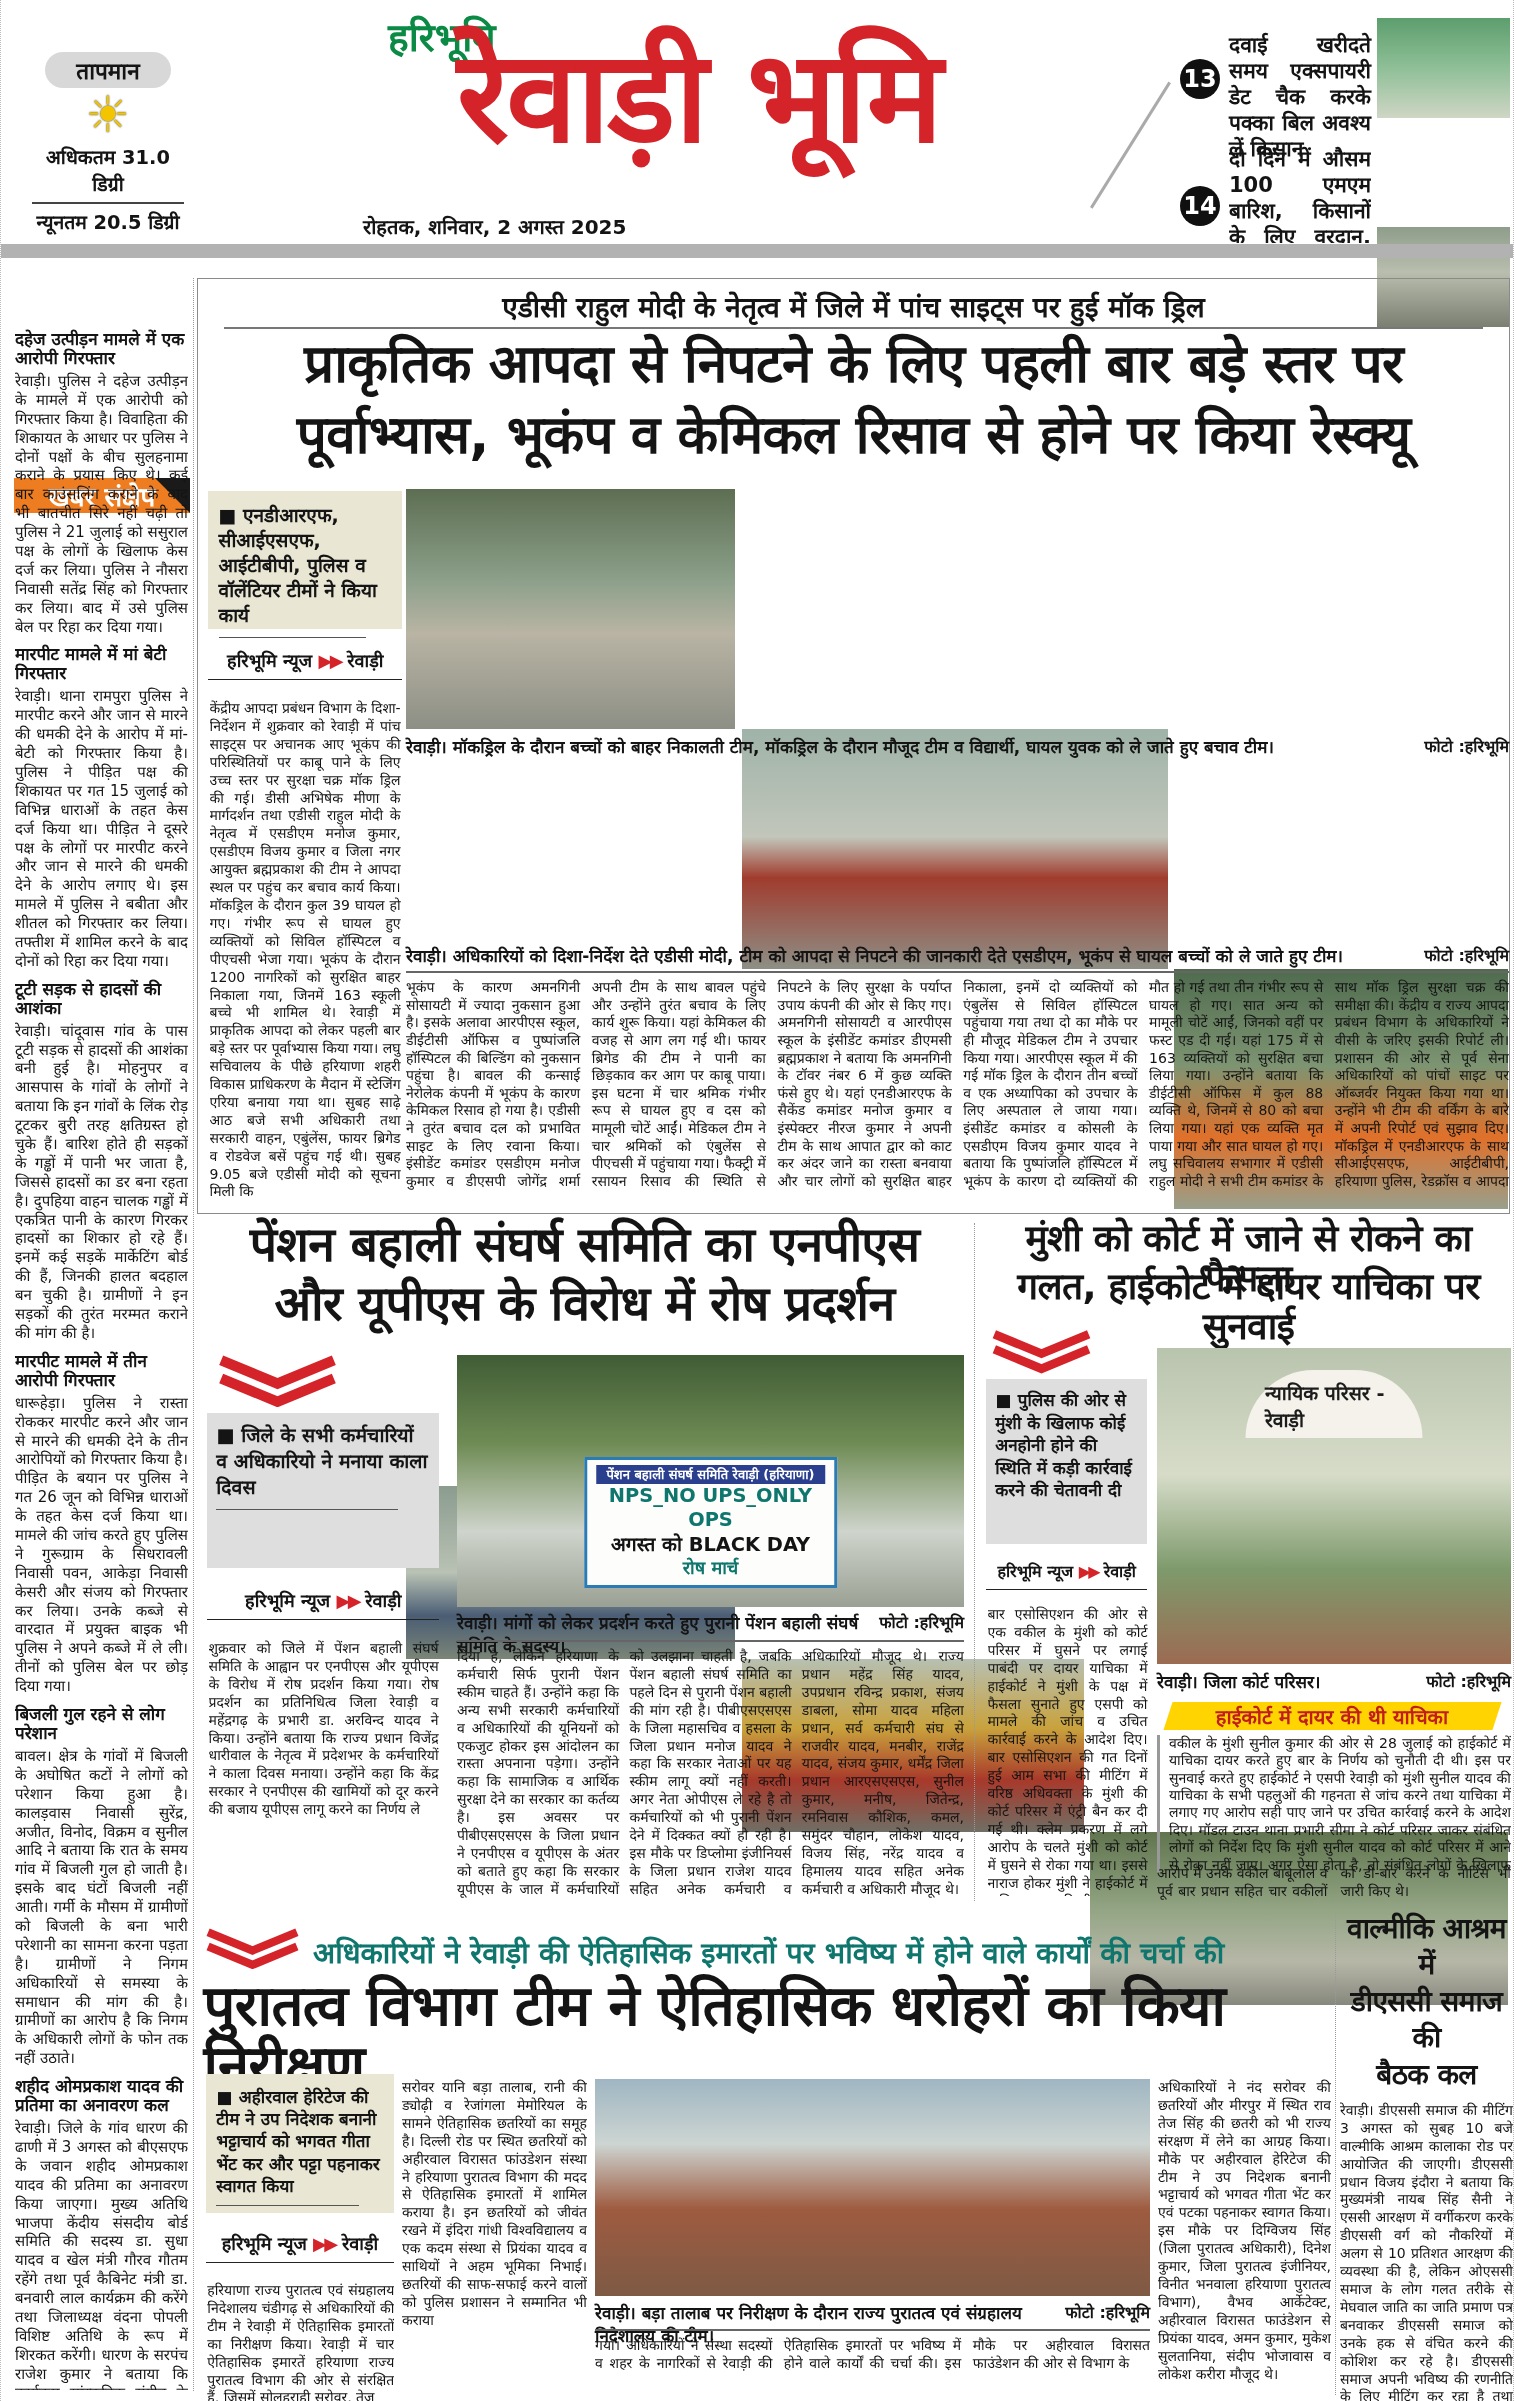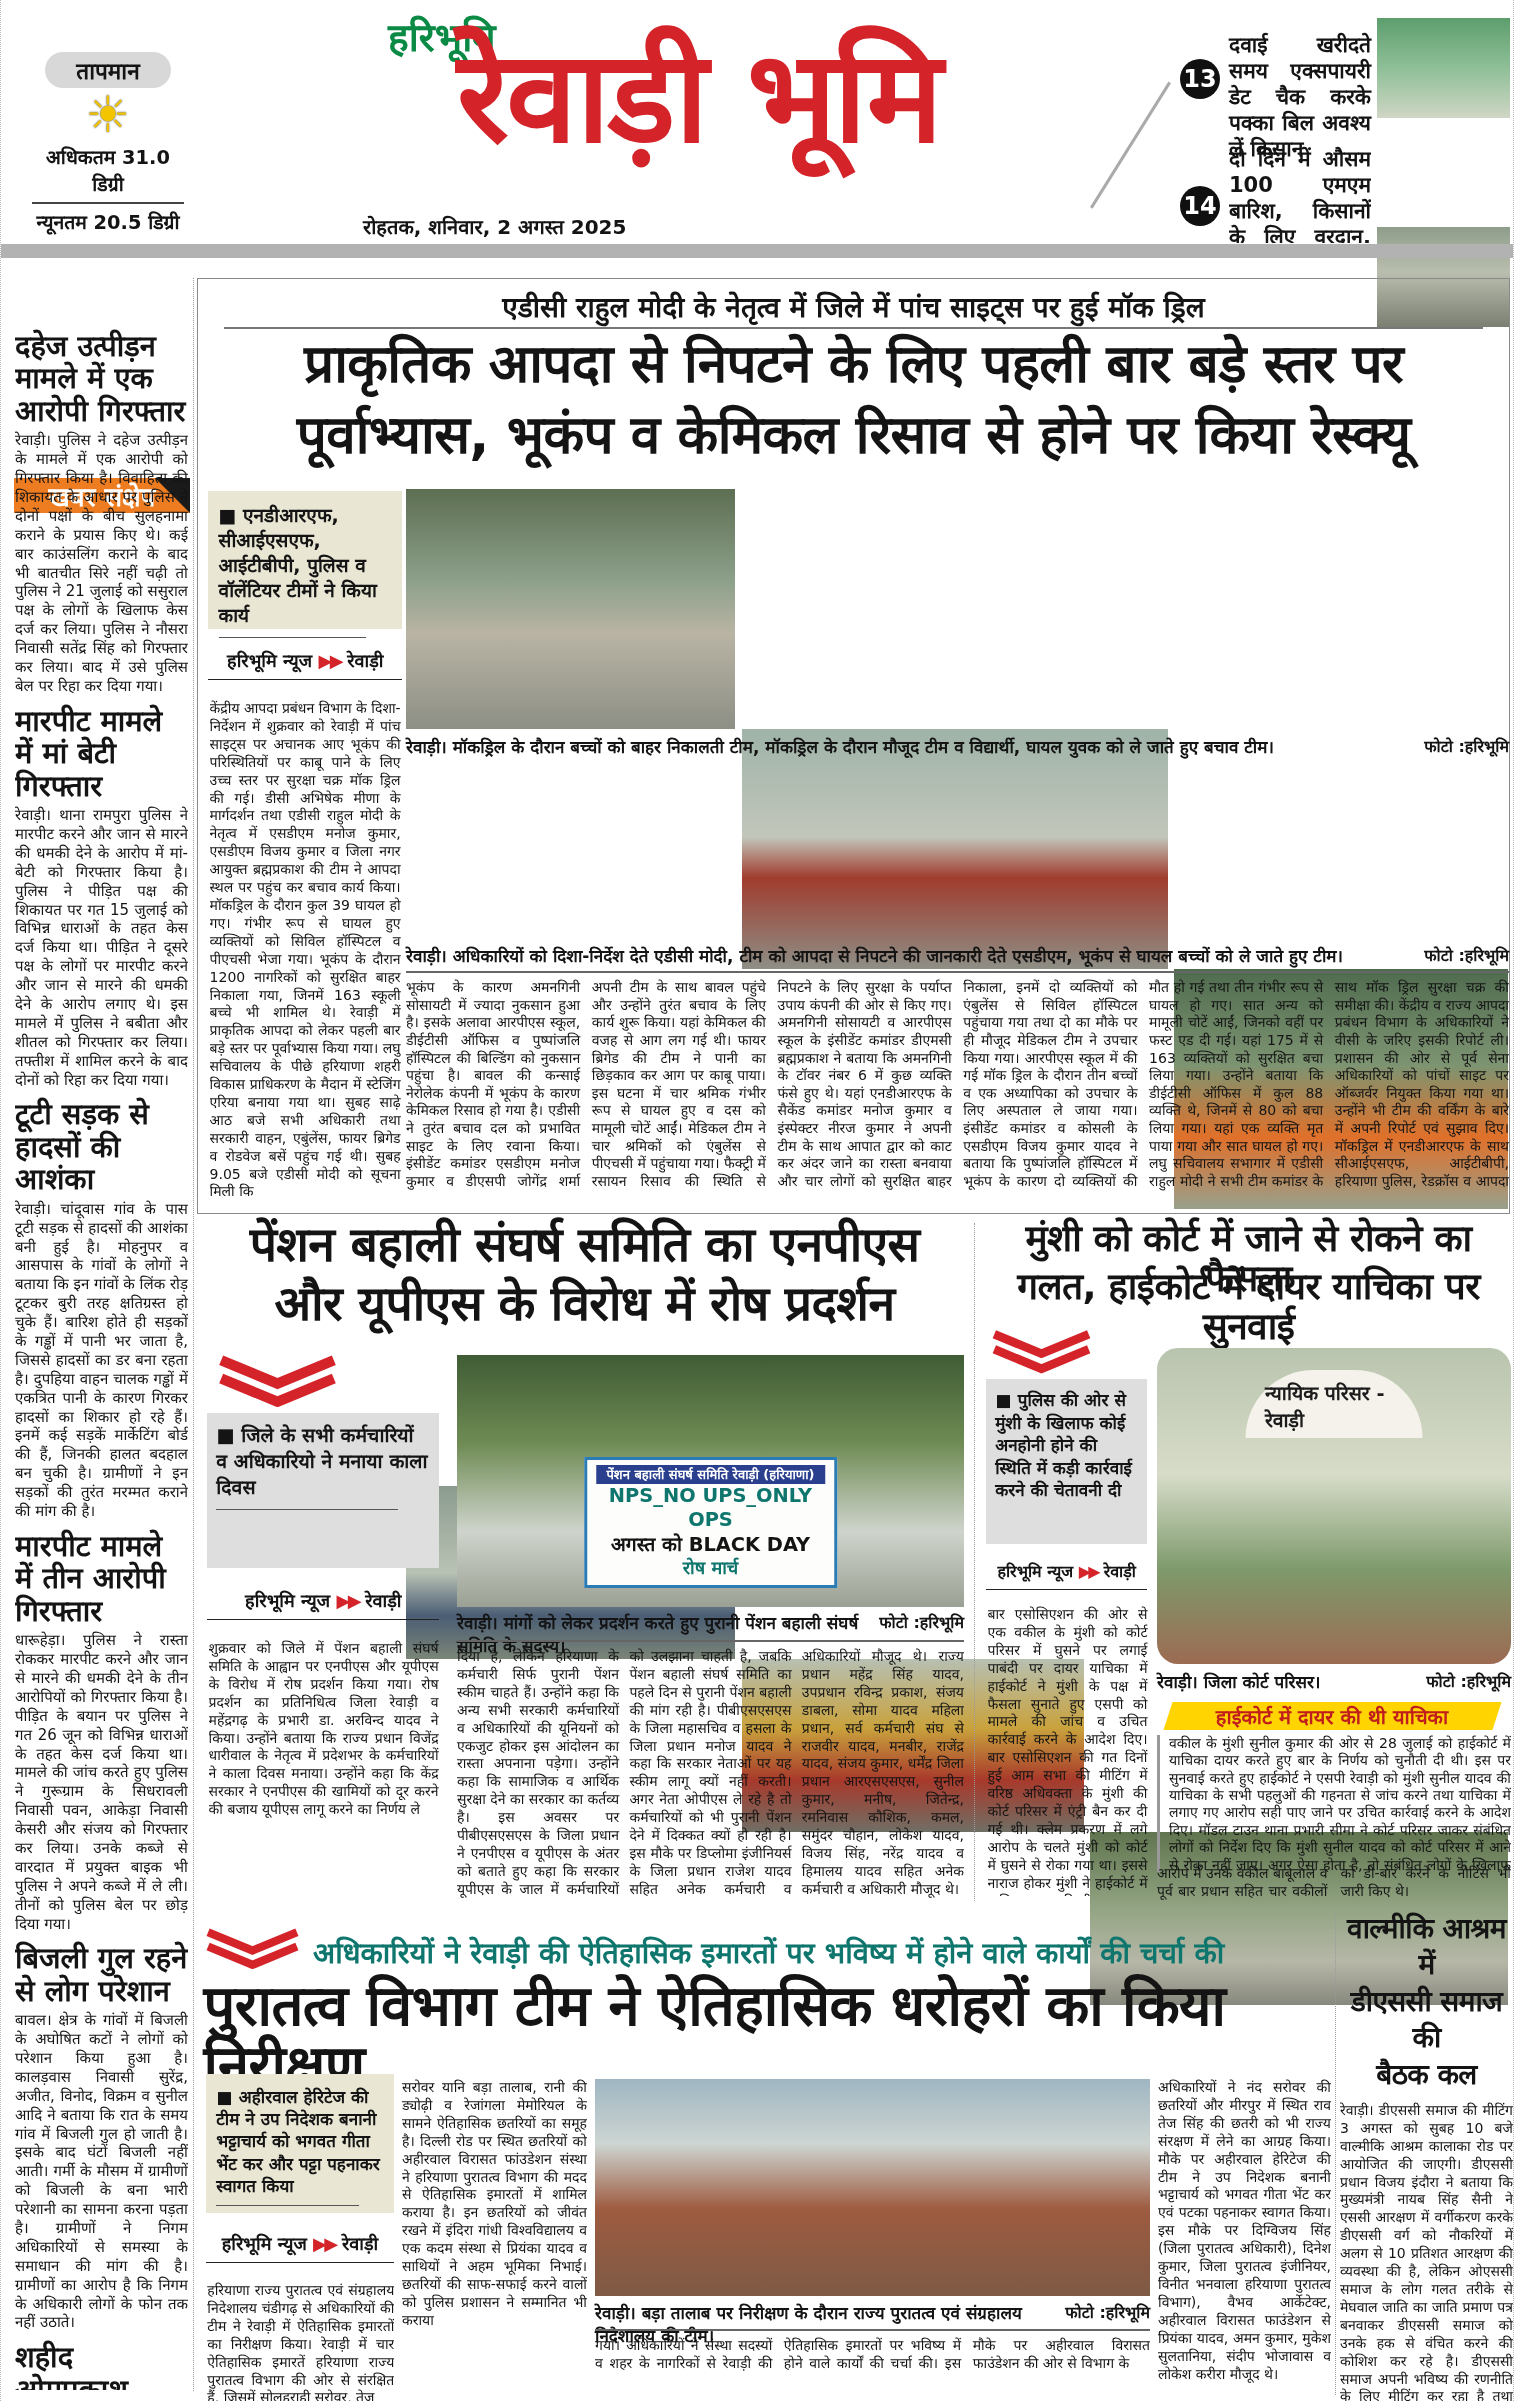--- a/index.html
+++ b/index.html
@@ -5,21 +5,21 @@
   html,body{margin:0;padding:0;background:#e8e8e8;}
   .page{position:relative;width:1514px;height:2401px;background:#ffffff;
         font-family:"DejaVu Sans",sans-serif;color:#141414;overflow:hidden;
         border-left:1.3px dotted #bbb;border-right:1.3px dotted #bbb;box-sizing:border-box;}
   .abs{position:absolute;}
   .jt{text-align:justify;}
   .bold{font-weight:bold;}
   .center{text-align:center;}
   .ovh{overflow:hidden;}
   .body-txt{font-size:14px;line-height:1.28;text-align:justify;overflow:hidden;}
-  .rail-item-title{font-size:29px;font-weight:bold;line-height:1.12;margin:9px 0 3.9px 0;}
+  .rail-item-title{font-size:17px;font-weight:bold;line-height:1.12;margin:9px 0 3.9px 0;}
   .rail-item-body{font-size:15px;line-height:1.26;text-align:justify;}
   .kicker{font-weight:bold;}
   .headline{font-weight:bold;line-height:1.08;letter-spacing:-0.6px;}
   .red{color:#0f766e;}
   .photo{position:relative;overflow:hidden;background:#9aa58a;}
   .ph1{background:linear-gradient(180deg,#5d6e52 0%,#8ca08a 38%,#b9b4a4 60%,#8d8f85 100%);}
   .ph2{background:linear-gradient(180deg,#9fb3a8 0%,#c2c6bb 45%,#a03c2e 62%,#8e8f86 100%);}
   .ph3{background:linear-gradient(180deg,#4f6b4e 0%,#7d9472 40%,#e0702a 70%,#98a08c 100%);}
   .ph4{background:linear-gradient(180deg,#8b9c8f 0%,#b9c2b4 50%,#4a5d74 75%,#7b8577 100%);}
   .ph5{background:linear-gradient(180deg,#b7c0b2 0%,#c9a23c 40%,#a8392b 70%,#6f6f65 100%);}
@@ -203,21 +203,21 @@
         <span class="sq">■</span><span>पुलिस की ओर से मुंशी के खिलाफ कोई अनहोनी होने की स्थिति में कड़ी कार्रवाई करने की चेतावनी दी</span>
       </div>
     </div>
     <div class="abs byline" style="left:5.2px;top:341px;width:161px;font-size:16px;">
       <span>हरिभूमि न्यूज</span>
       <span class="arr">▶▶</span>
       <span>रेवाड़ी</span>
     </div>
     <div class="abs body-txt" style="left:6.5px;top:387px;width:160px;height:290px;">बार एसोसिएशन की ओर से एक वकील के मुंशी को कोर्ट परिसर में घुसने पर लगाई पाबंदी पर दायर याचिका में हाईकोर्ट ने मुंशी के पक्ष में फैसला सुनाते हुए एसपी को मामले की जांच व उचित कार्रवाई करने के आदेश दिए। बार एसोसिएशन की गत दिनों हुई आम सभा की मीटिंग में वरिष्ठ अधिवक्ता के मुंशी की कोर्ट परिसर में एंट्री बैन कर दी गई थी। क्लेम प्रकरण में लगे आरोप के चलते मुंशी को कोर्ट में घुसने से रोका गया था। इससे नाराज होकर मुंशी ने हाईकोर्ट में याचिका दायर की थी।</div>
 
-    <div class="abs photo ph-court" style="left:176px;top:129px;width:354px;height:316px;border-radius:21px;">
+    <div class="abs photo ph-court" style="left:176px;top:129px;width:354px;height:316px;">
       <div class="gate-band">न्यायिक परिसर - रेवाड़ी</div>
     </div>
     <div class="abs caption-row" style="left:176px;top:451px;width:354px;">
       <span>रेवाड़ी। जिला कोर्ट परिसर।</span>
       <span class="credit">फोटो :हरिभूमि</span>
     </div>
     <div class="abs yellow-strip" style="left:187px;top:483px;width:329px;height:28px;">
       <span>हाईकोर्ट में दायर की थी याचिका</span>
     </div>
     <div class="abs" style="left:176px;top:516px;width:354px;border-left:3.2px solid #999;padding-left:9px;box-sizing:border-box;height:137px;overflow:hidden;font-size:14px;line-height:1.24;text-align:justify;">वकील के मुंशी सुनील कुमार की ओर से 28 जुलाई को हाईकोर्ट में याचिका दायर करते हुए बार के निर्णय को चुनौती दी थी। इस पर सुनवाई करते हुए हाईकोर्ट ने एसपी रेवाड़ी को मुंशी सुनील यादव की याचिका के सभी पहलुओं की गहनता से जांच करने तथा याचिका में लगाए गए आरोप सही पाए जाने पर उचित कार्रवाई करने के आदेश दिए। मॉडल टाउन थाना प्रभारी सीमा ने कोर्ट परिसर जाकर संबंधित लोगों को निर्देश दिए कि मुंशी सुनील यादव को कोर्ट परिसर में आने से रोका नहीं जाए। अगर ऐसा होता है, तो संबंधित लोगों के खिलाफ एक्शन लिया जाएगा।</div>

